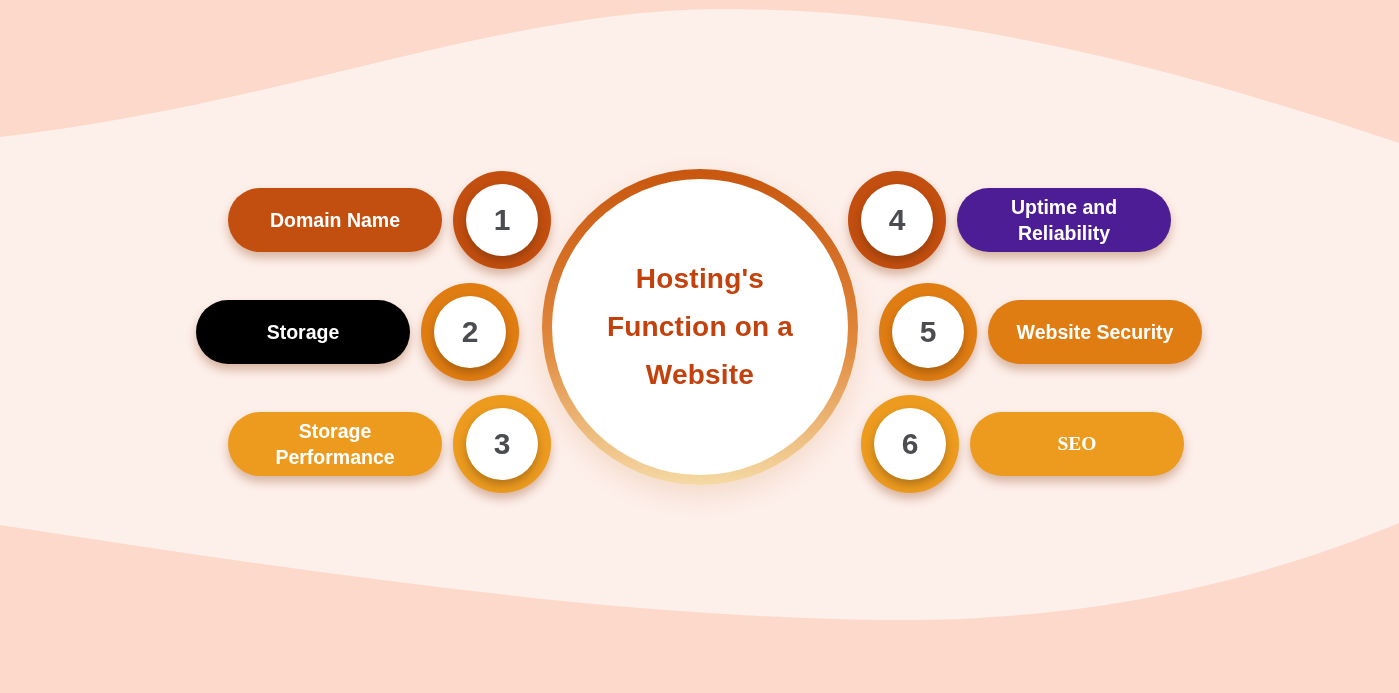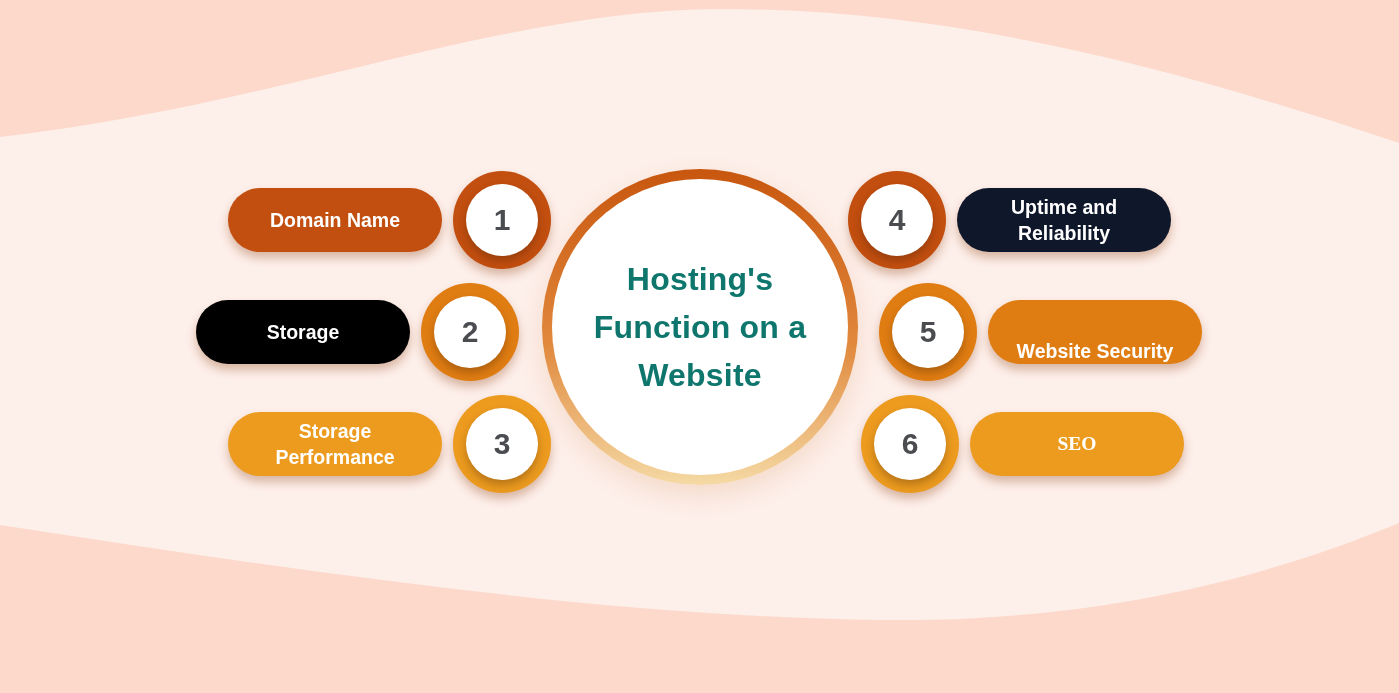--- a/index.html
+++ b/index.html
@@ -37,24 +37,24 @@
   .center-inner {
     width: 296px;
     height: 296px;
     border-radius: 50%;
     background: #FFFFFF;
     display: flex;
     align-items: center;
     justify-content: center;
   }
   .center-title {
-    font-size: 32px;
+    font-size: 28px;
     line-height: 48px;
     font-weight: bold;
-    color: #0f766e;
+    color: #c2410c;
     text-align: center;
     letter-spacing: 0.2px;
   }
 
   .pill {
     position: absolute;
     width: 214px;
     height: 64px;
     border-radius: 32px;
     display: flex;
@@ -144,30 +144,30 @@
     <div class="badge-inner">
       <span class="badge-num">3</span>
     </div>
   </div>
 
   <div class="badge" style="left: 848px; top: 171px; background-color: rgb(194, 78, 15);">
     <div class="badge-inner">
       <span class="badge-num">4</span>
     </div>
   </div>
-  <div class="pill" style="left: 957px; top: 188px; background-color: #0f172a;">
+  <div class="pill" style="left: 957px; top: 188px; background-color: #4c1d95;">
     <span>Uptime and Reliability</span>
   </div>
 
   <div class="badge" style="left: 879px; top: 283px; background-color: rgb(224, 125, 18);">
     <div class="badge-inner">
       <span class="badge-num">5</span>
     </div>
   </div>
-  <div class="pill" style="left: 988px; top: 300px; background-color: rgb(224, 125, 18); align-items: flex-end;">
+  <div class="pill" style="left: 988px; top: 300px; background-color: rgb(224, 125, 18);">
     <span>Website Security</span>
   </div>
 
   <div class="badge" style="left: 861px; top: 395px; background-color: rgb(236, 155, 31);">
     <div class="badge-inner">
       <span class="badge-num">6</span>
     </div>
   </div>
   <div class="pill" style="left: 970px; top: 412px; background-color: rgb(236, 155, 31); font-family: Liberation Serif, serif;">
     <span>SEO</span>

